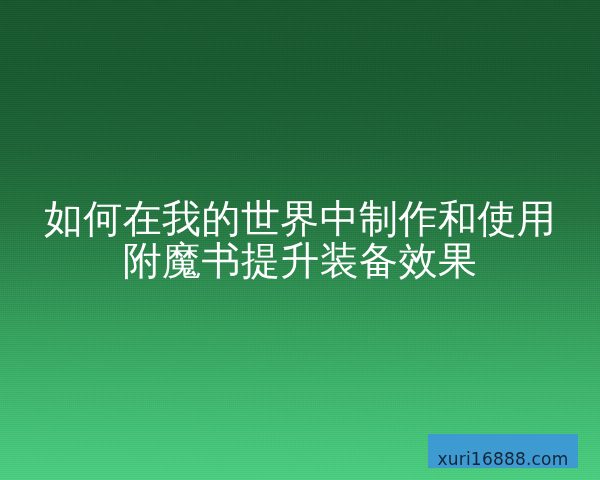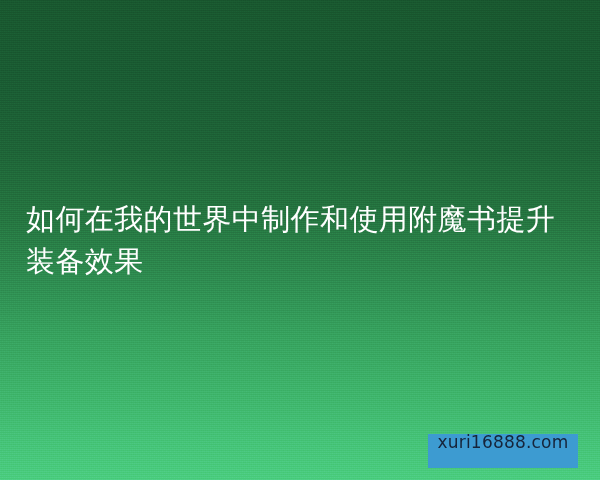--- a/index.html
+++ b/index.html
@@ -60,40 +60,40 @@
     height: 480px;
     display: flex;
     align-items: center;
     justify-content: center;
   }
 
   .title-text {
     width: 548px;
     margin: 0;
     padding: 0;
-    text-align: left;
+    text-align: center;
     color: #ffffff;
     font-family: "DejaVu Sans", "Liberation Sans", sans-serif;
-    font-size: 29px;
+    font-size: 39px;
     font-weight: 400;
     line-height: 42px;
     letter-spacing: 0.4px;
     white-space: normal;
     word-break: break-all;
   }
 
   .watermark {
     position: absolute;
     left: 428px;
     top: 434px;
     width: 150px;
     height: 34px;
     background: #3d9bd1;
     display: flex;
-    align-items: flex-start;
+    align-items: flex-end;
     justify-content: center;
   }
 
   .watermark-text {
     color: #16243a;
     font-family: "DejaVu Sans", "Liberation Sans", sans-serif;
     font-size: 17px;
     font-weight: 400;
     letter-spacing: 0.2px;
     line-height: 1;

